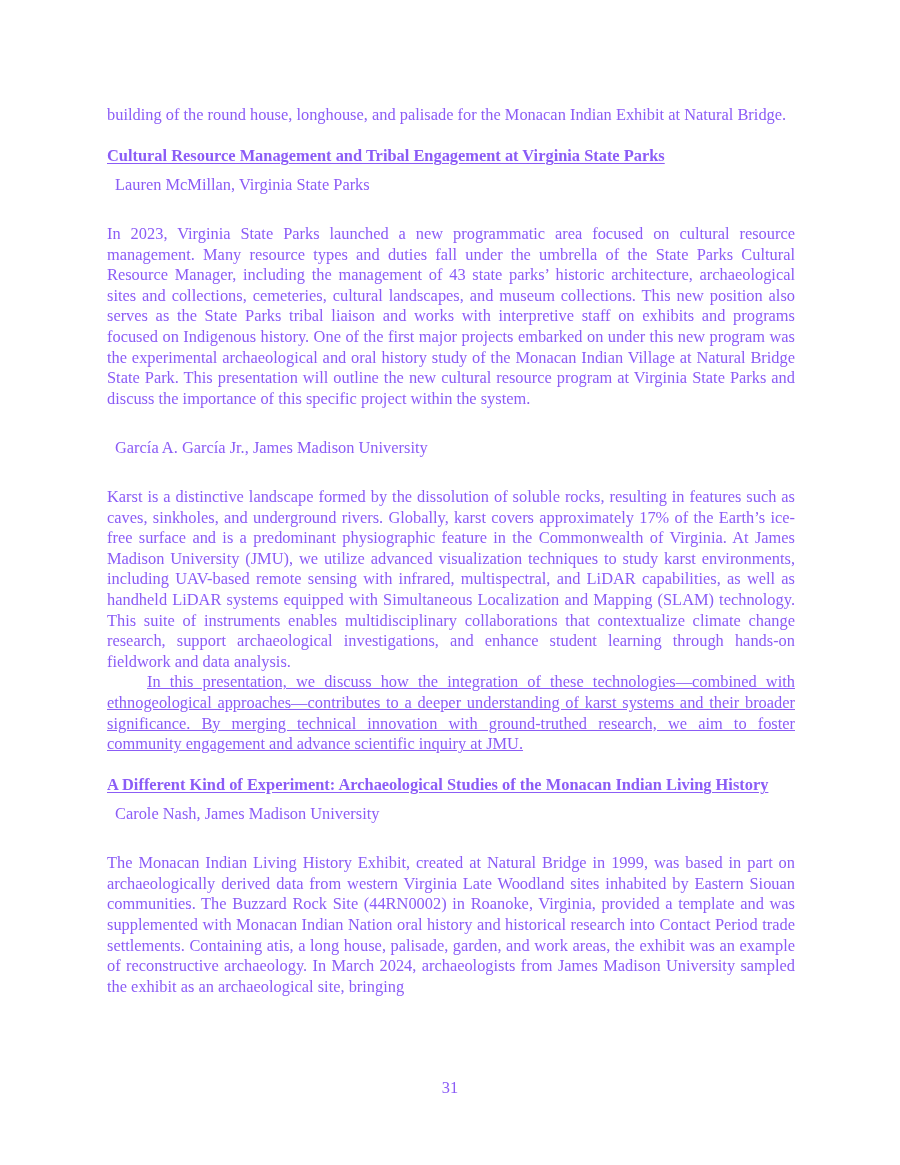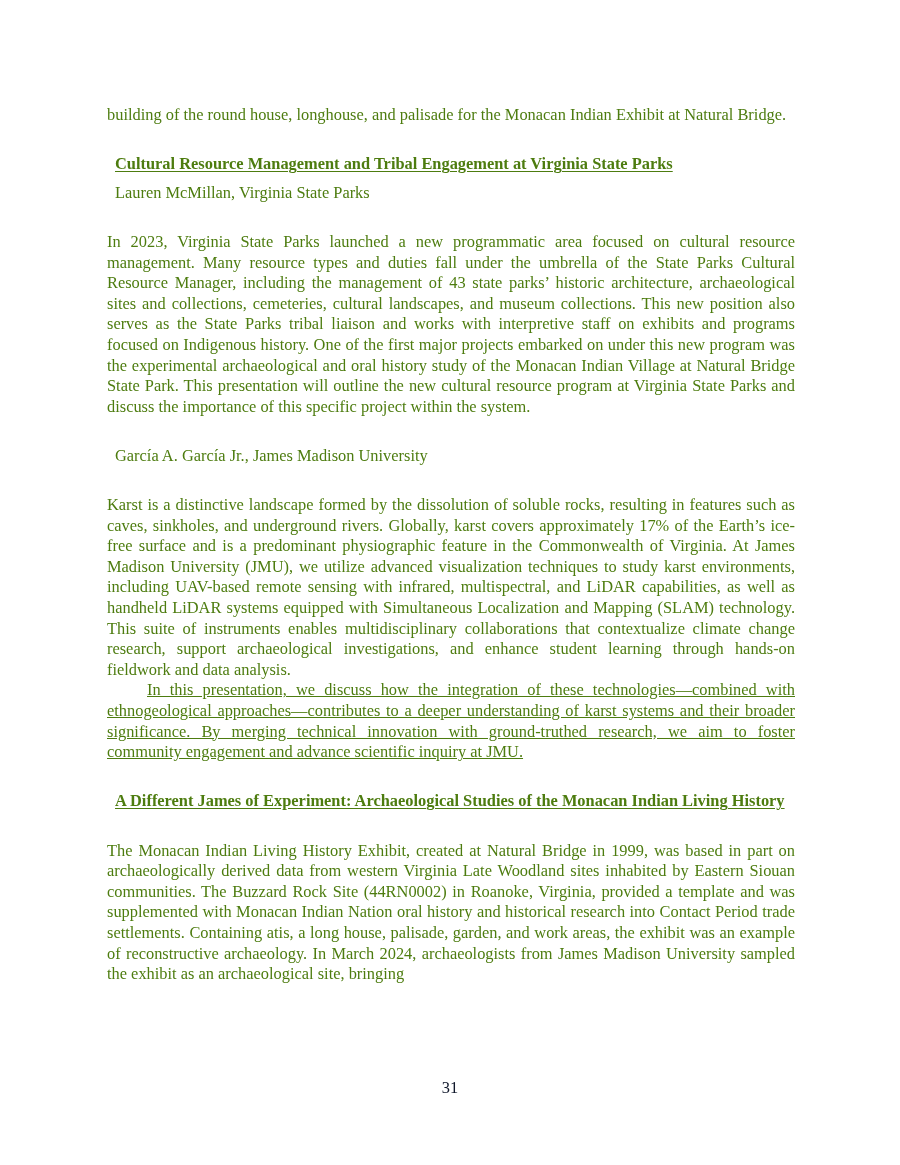--- a/index.html
+++ b/index.html
@@ -1,29 +1,29 @@
 <!DOCTYPE html>
 <html><head>
 <meta charset="utf-8">
 <style>
   html, body { margin: 0; padding: 0; background: #ffffff; }
   body { width: 900px; height: 1165px; position: relative; overflow: hidden; }
   .page {
     position: absolute; left: 107px; top: 105px; width: 688px;
     font-family: "Liberation Serif", "DejaVu Serif", serif;
-    font-size: 16.4px; line-height: 20.6px; color: #4d7c0f;
+    font-size: 16.4px; line-height: 20.6px; color: #8b5cf6;
   }
   .para { margin: 0; text-align: justify; }
   .para.indent { text-indent: 40px; text-decoration: underline; }
   .gap { height: 20.6px; }
-  .title { margin: 8px; font-weight: bold; text-decoration: underline; text-align: justify; text-underline-offset: 2px; }
+  .title { margin: 0; font-weight: bold; text-decoration: underline; text-align: justify; text-underline-offset: 2px; }
   .author { margin: 8px; }
   .page-number {
     position: absolute; left: 0; width: 900px; top: 1078px; text-align: center;
-    font-family: "Liberation Serif", "DejaVu Serif", serif; font-size: 16.4px; color: #0f172a;
+    font-family: "Liberation Serif", "DejaVu Serif", serif; font-size: 16.4px; color: #8b5cf6;
   }
 </style>
 </head>
 <body>
 
 <div class="page">
   <p class="para">building of the round house, longhouse, and palisade for the Monacan Indian Exhibit at Natural Bridge.</p>
   <div class="gap"></div>
 
   <section>
@@ -36,19 +36,20 @@
 
   <section>
     <p class="author">García A. García Jr., James Madison University</p>
     <div class="gap"></div>
     <p class="para">Karst is a distinctive landscape formed by the dissolution of soluble rocks, resulting in features such as caves, sinkholes, and underground rivers. Globally, karst covers approximately 17% of the Earth’s ice-free surface and is a predominant physiographic feature in the Commonwealth of Virginia. At James Madison University (JMU), we utilize advanced visualization techniques to study karst environments, including UAV-based remote sensing with infrared, multispectral, and LiDAR capabilities, as well as handheld LiDAR systems equipped with Simultaneous Localization and Mapping (SLAM) technology. This suite of instruments enables multidisciplinary collaborations that contextualize climate change research, support archaeological investigations, and enhance student learning through hands-on fieldwork and data analysis.</p>
     <p class="para indent">In this presentation, we discuss how the integration of these technologies—combined with ethnogeological approaches—contributes to a deeper understanding of karst systems and their broader significance. By merging technical innovation with ground-truthed research, we aim to foster community engagement and advance scientific inquiry at JMU.</p>
   </section>
   <div class="gap"></div>
 
   <section>
-    <p class="title">A Different James of Experiment: Archaeological Studies of the Monacan Indian Living History</p>
+    <p class="title">A Different Kind of Experiment: Archaeological Studies of the Monacan Indian Living History</p>
+    <p class="author">Carole Nash, James Madison University</p>
     <div class="gap"></div>
     <p class="para">The Monacan Indian Living History Exhibit, created at Natural Bridge in 1999, was based in part on archaeologically derived data from western Virginia Late Woodland sites inhabited by Eastern Siouan communities.  The Buzzard Rock Site (44RN0002) in Roanoke, Virginia, provided a template and was supplemented with Monacan Indian Nation oral history and historical research into Contact Period trade settlements.  Containing atis, a long house, palisade, garden, and work areas, the exhibit was an example of reconstructive archaeology.  In March 2024, archaeologists from James Madison University sampled the exhibit as an archaeological site, bringing</p>
   </section>
 </div>
 
 <div class="page-number">31</div>
 
 </body></html>

